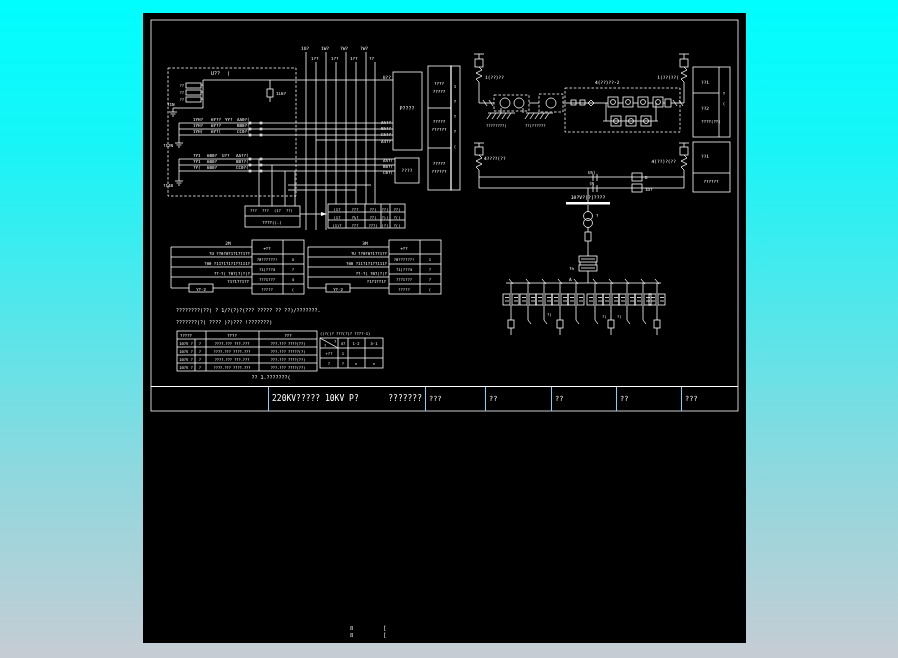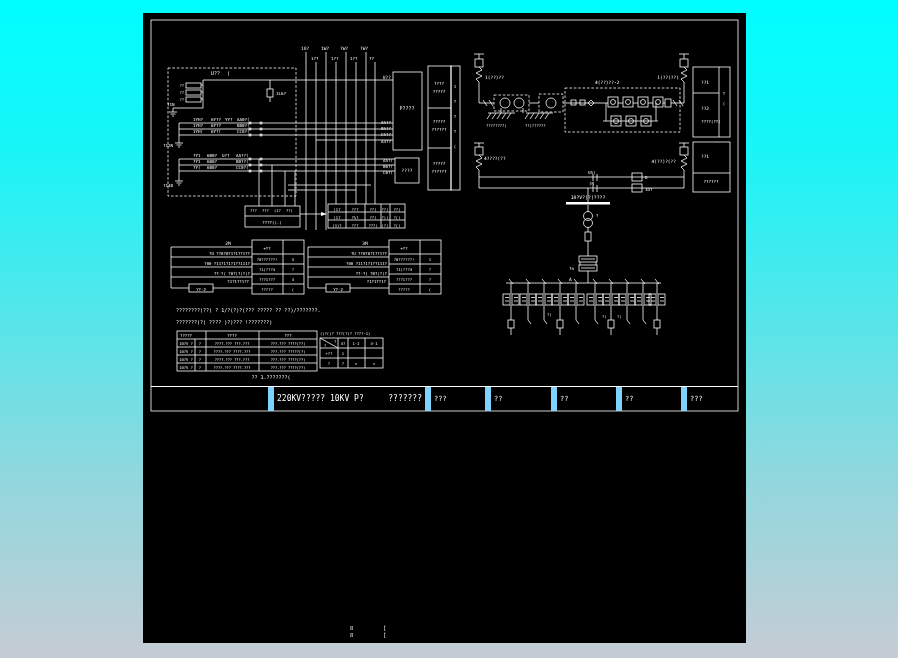--- a/index.html
+++ b/index.html
@@ -16,21 +16,21 @@
   svg path,svg rect,svg circle,svg polygon,svg line{stroke:#fff;stroke-width:0.8;fill:none;}
   svg .dash{stroke-dasharray:2.6 1.8;}
   svg .fill{fill:#fff;stroke:none;}
   svg text{fill:#fff;stroke:none;font-family:"DejaVu Sans Mono","Liberation Mono",monospace;}
   .titlebar{
     position:absolute;left:8px;top:373px;width:587px;height:25px;
     box-sizing:border-box;border-top:1px solid #fff;display:flex;
     color:#fff;font-size:7px;line-height:24px;white-space:nowrap;
   }
   .tb-cell{box-sizing:border-box;height:100%;overflow:hidden;padding:0 3px;}
-  .tb-cell + .tb-cell{border-left:6px solid #7dd3fc;}
+  .tb-cell + .tb-cell{border-left:1px solid #7dd3fc;}
   .tb-main{display:flex;justify-content:space-between;align-items:center;font-size:8px;}
 </style>
 </head>
 <body>
 
 <div class="canvas">
 
   <svg width="603" height="630" viewBox="0 0 603 630">
 
     <g>

